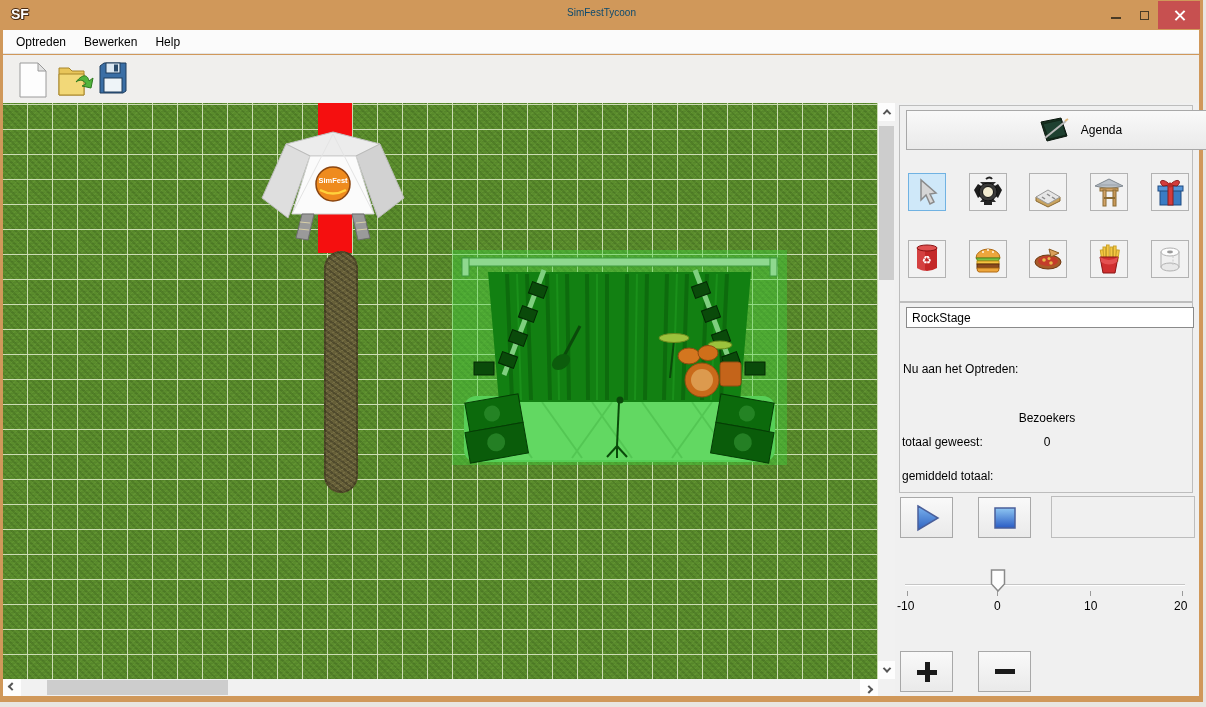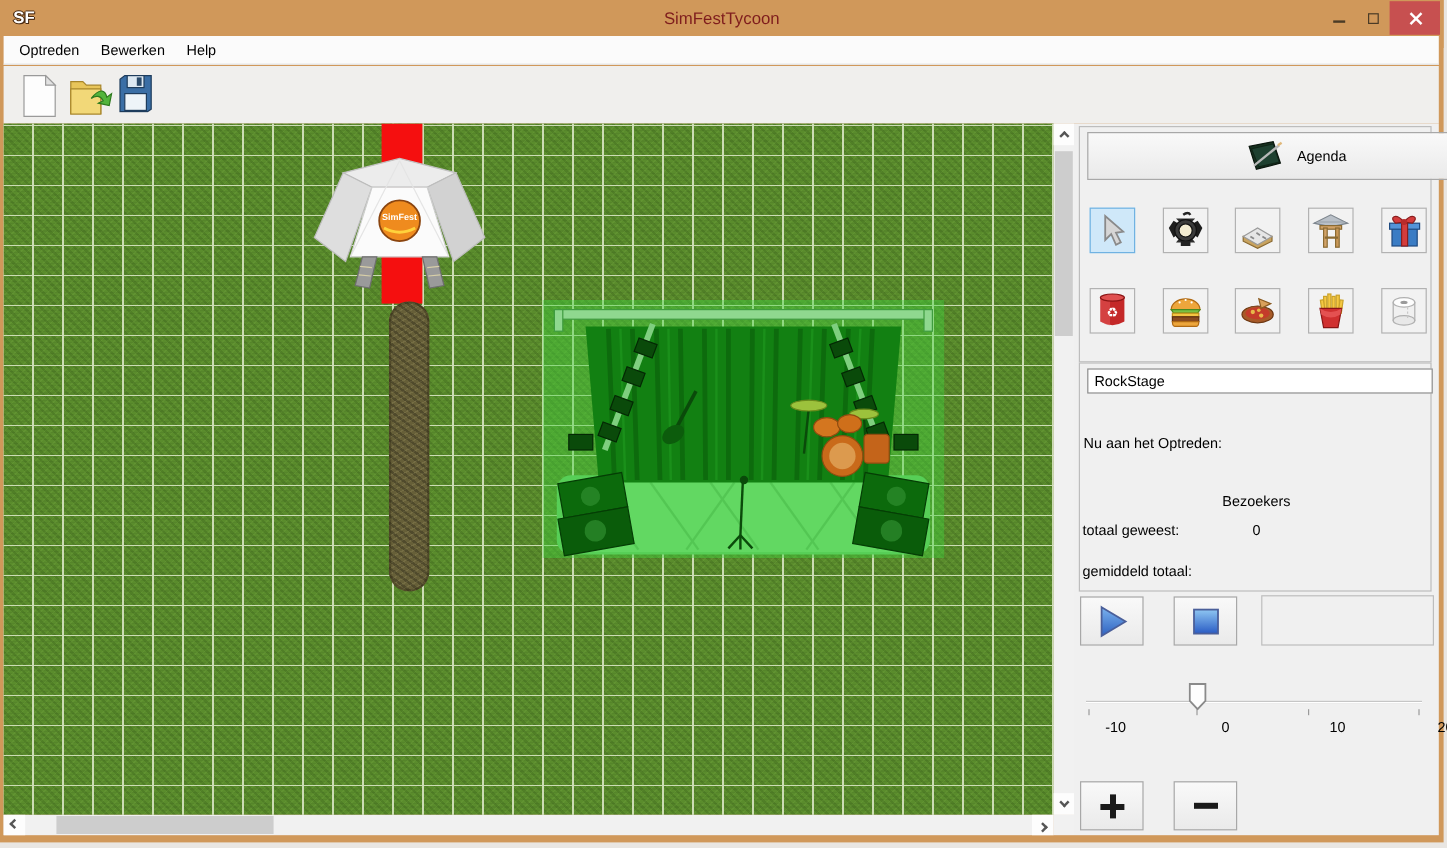--- a/index.html
+++ b/index.html
@@ -4,21 +4,21 @@
 <style>
   * { margin:0; padding:0; box-sizing:border-box; }
   html,body { width:1206px; height:707px; background:#e9e6e2; overflow:hidden;
     font-family:"Liberation Sans", sans-serif; font-size:12px; color:#000; }
   #window { position:absolute; left:0; top:0; width:1203px; height:702px; background:#d0985a; }
 
   
   #titlebar { position:absolute; left:0; top:0; width:100%; height:40px; background:#d0985a;padding-left:15px; }
   .sf-logo { position:absolute; left:11px; top:6px; font-weight:bold; font-size:14px; color:#fff;
     text-shadow:-1px 0 #4a2a10, 1px 0 #4a2a10, 0 -1px #4a2a10, 0 1px #4a2a10, 1px 1px #4a2a10; }
-  .win-title { position:absolute; left:0; top:7px; width:100%; text-align:center; font-size:14px; color:#7f1d1d; }
+  .win-title { position:absolute; left:0; top:7px; width:100%; text-align:center; font-size:10px; color:#0c4a6e; }
   .win-controls { position:absolute; right:3px; top:1px; height:28px; display:flex; }
   .win-btn { width:28px; height:28px; display:flex; align-items:center; justify-content:center; color:#4a3b26; }
   .win-btn.min span { width:10px; height:2px; background:#4a3b26; margin-top:6px; }
   .win-btn.max span { width:9px; height:9px; border:1.5px solid #4a3b26; background:transparent; }
   .win-btn.close { width:42px; background:#c75050; color:#fff; font-size:13px; }
   .close-x { position:relative; width:11px; height:11px; }
   .close-x:before,.close-x:after { content:""; position:absolute; left:5px; top:-1px; width:2px; height:13px; background:#fff; }
   .close-x:before { transform:rotate(45deg);} .close-x:after { transform:rotate(-45deg);}
 
   
@@ -83,21 +83,21 @@
   .center-lbl { left:0; width:294px; text-align:center; }
 
   .ctl-btn { position:absolute; top:394px; height:41px; display:flex; align-items:center; justify-content:center; }
   #play-btn { left:5px; width:53px; } #stop-btn { left:83px; width:53px; }
   #empty-btn { left:156px; top:393px; width:144px; height:42px; background:#f0f0f0; border:1px solid #bdbdbd; position:absolute; }
 
   .slider-track { position:absolute; left:10px; top:481px; width:280px; height:2px; background:#c6c6c6;
     border-bottom:1px solid #fff; }
   .slider-thumb { position:absolute; top:466px; }
   .tick { position:absolute; top:488px; width:1px; height:5px; background:#9a9a9a; }
-  .tick-lbl { position:absolute; top:496px; font-size:12px;margin-left:24px; }
+  .tick-lbl { position:absolute; top:496px; font-size:12px; }
 
   .zoom-btn { position:absolute; top:548px; width:53px; height:41px; display:flex; align-items:center; justify-content:center; }
   #zoom-in-btn { left:5px; } #zoom-out-btn { left:83px; }
   .plus-icon { position:relative; width:20px; height:20px; }
   .plus-icon:before { content:""; position:absolute; left:0; top:8px; width:20px; height:5px; background:#1a1a1a; }
   .plus-icon:after { content:""; position:absolute; left:8px; top:0; width:5px; height:20px; background:#1a1a1a; }
   .minus-icon { width:20px; height:5px; background:#1a1a1a; }
   #zoom-field { position:absolute; left:156px; top:547px; width:144px; height:44px; border:2px solid #a9a9a9;
     background:#fff; padding:0 9px; font:12px "Liberation Sans",sans-serif; }
 </style>

